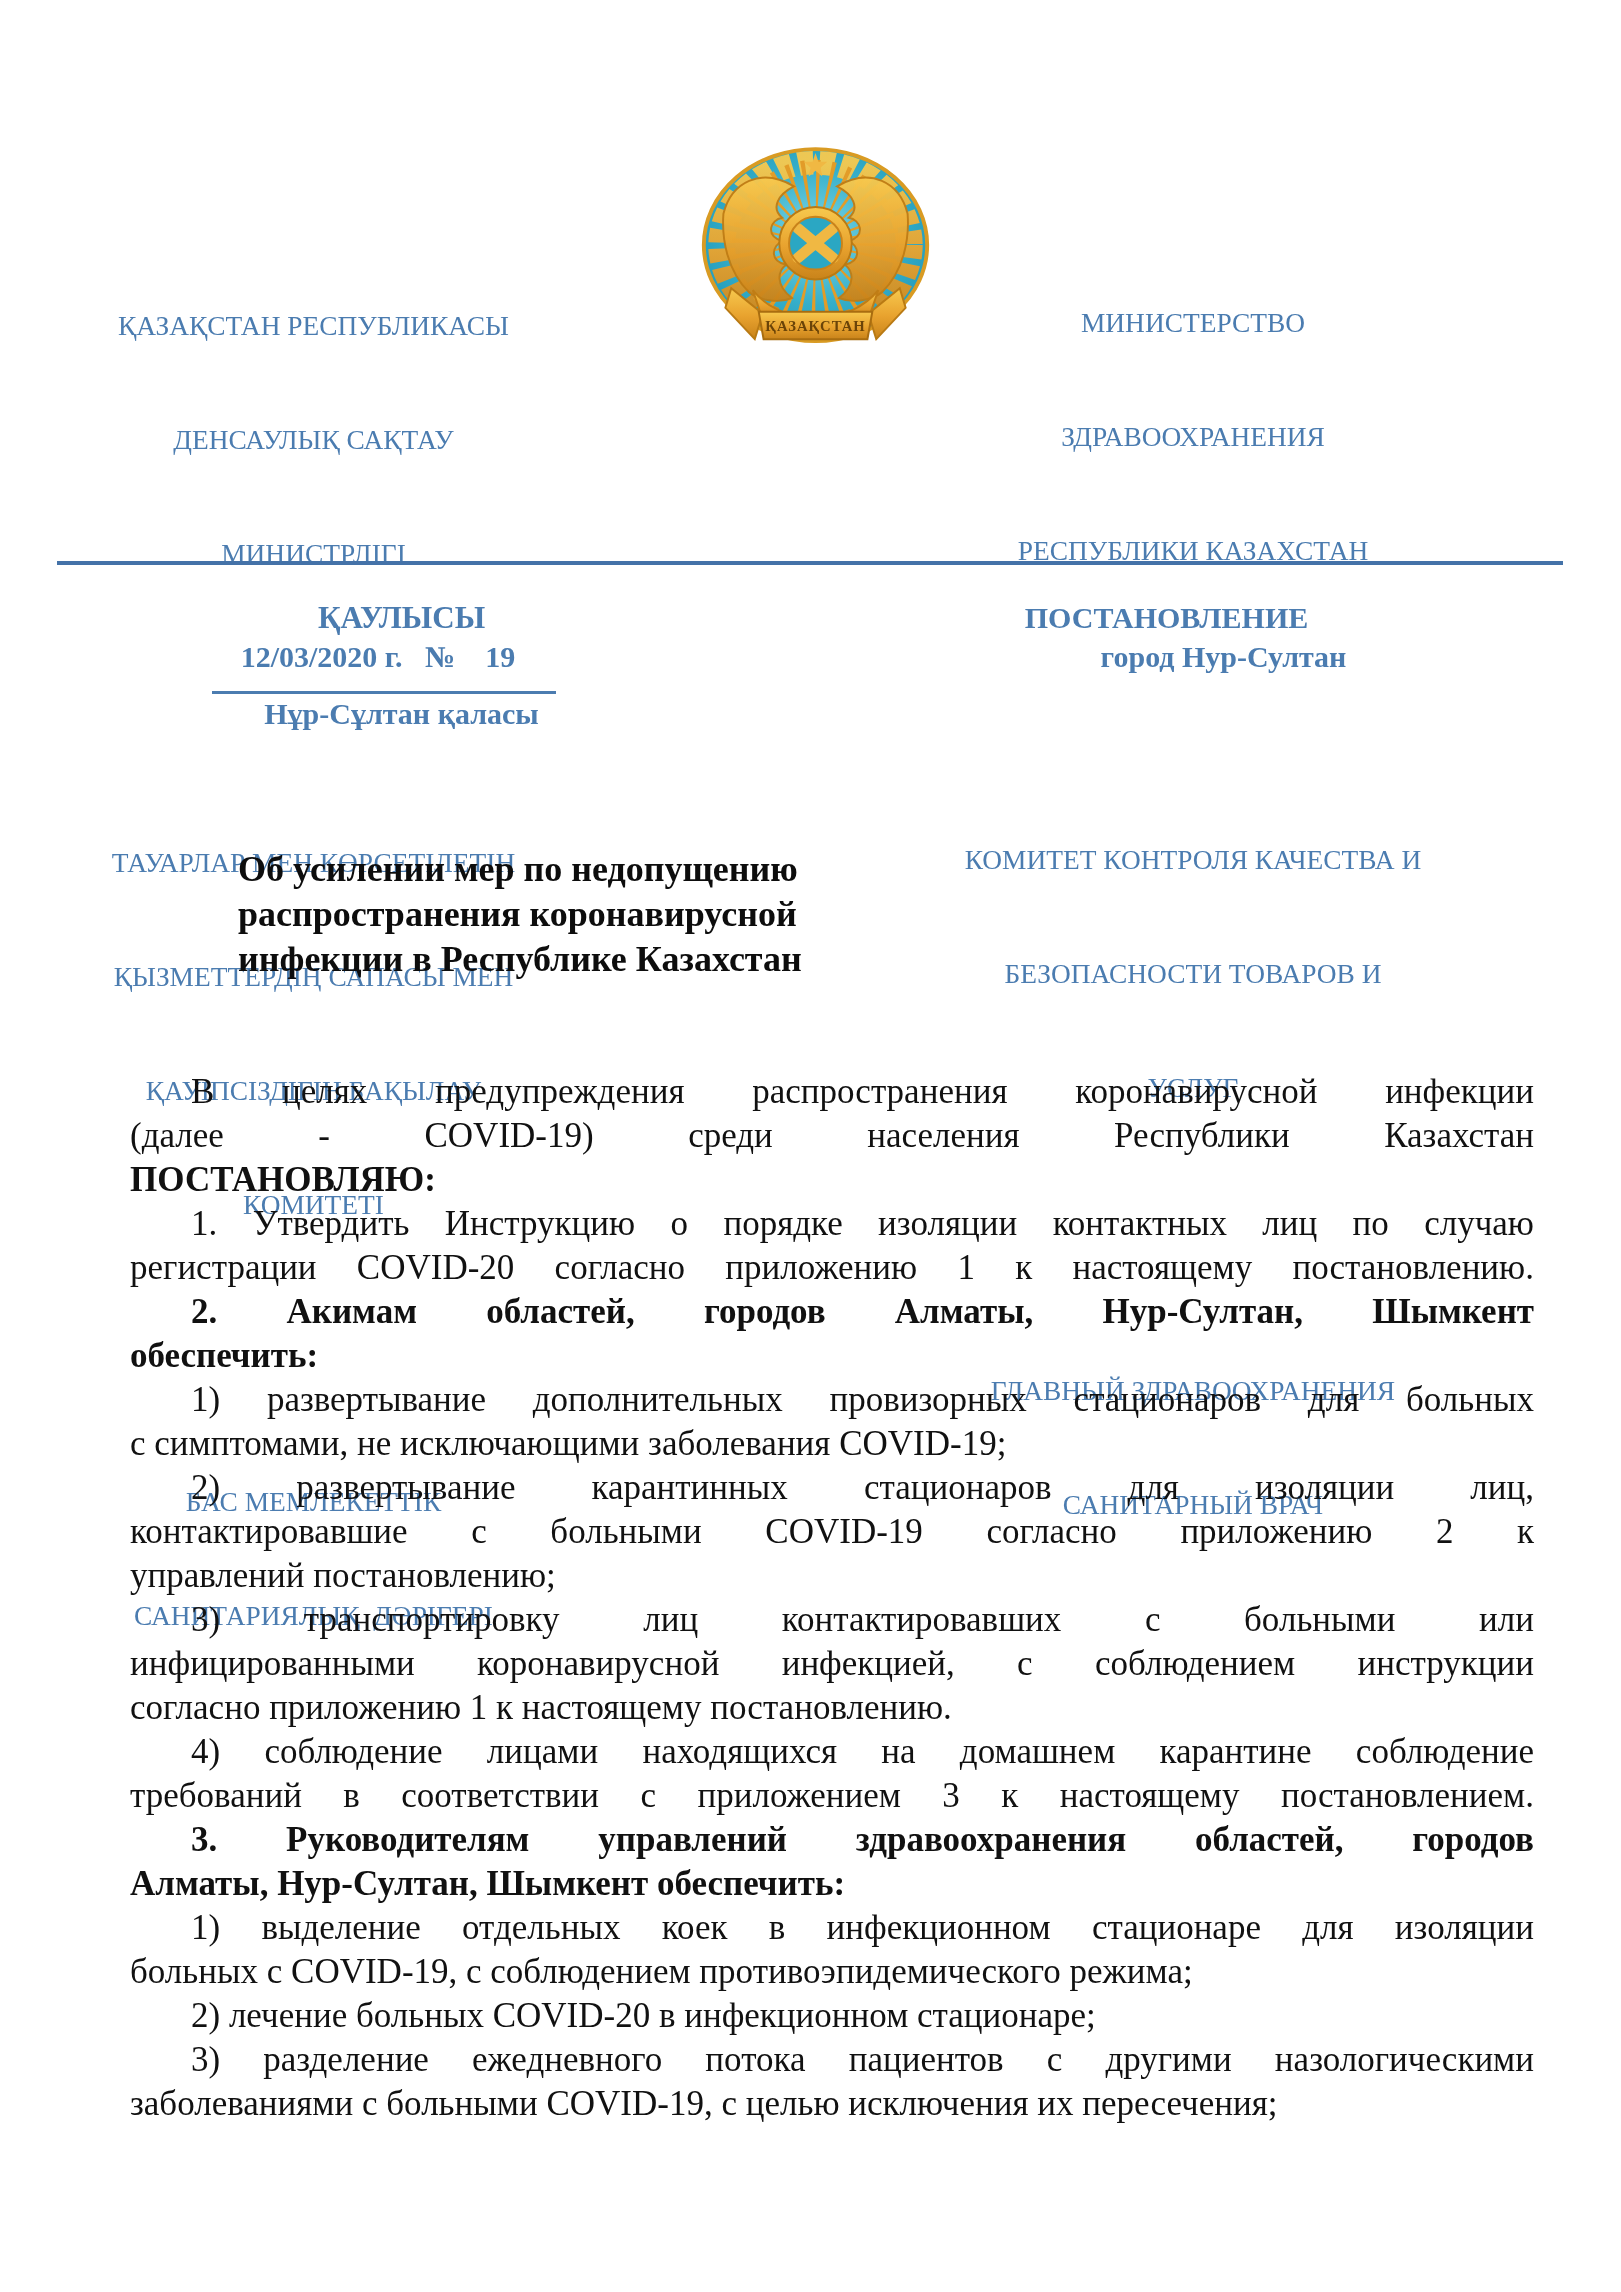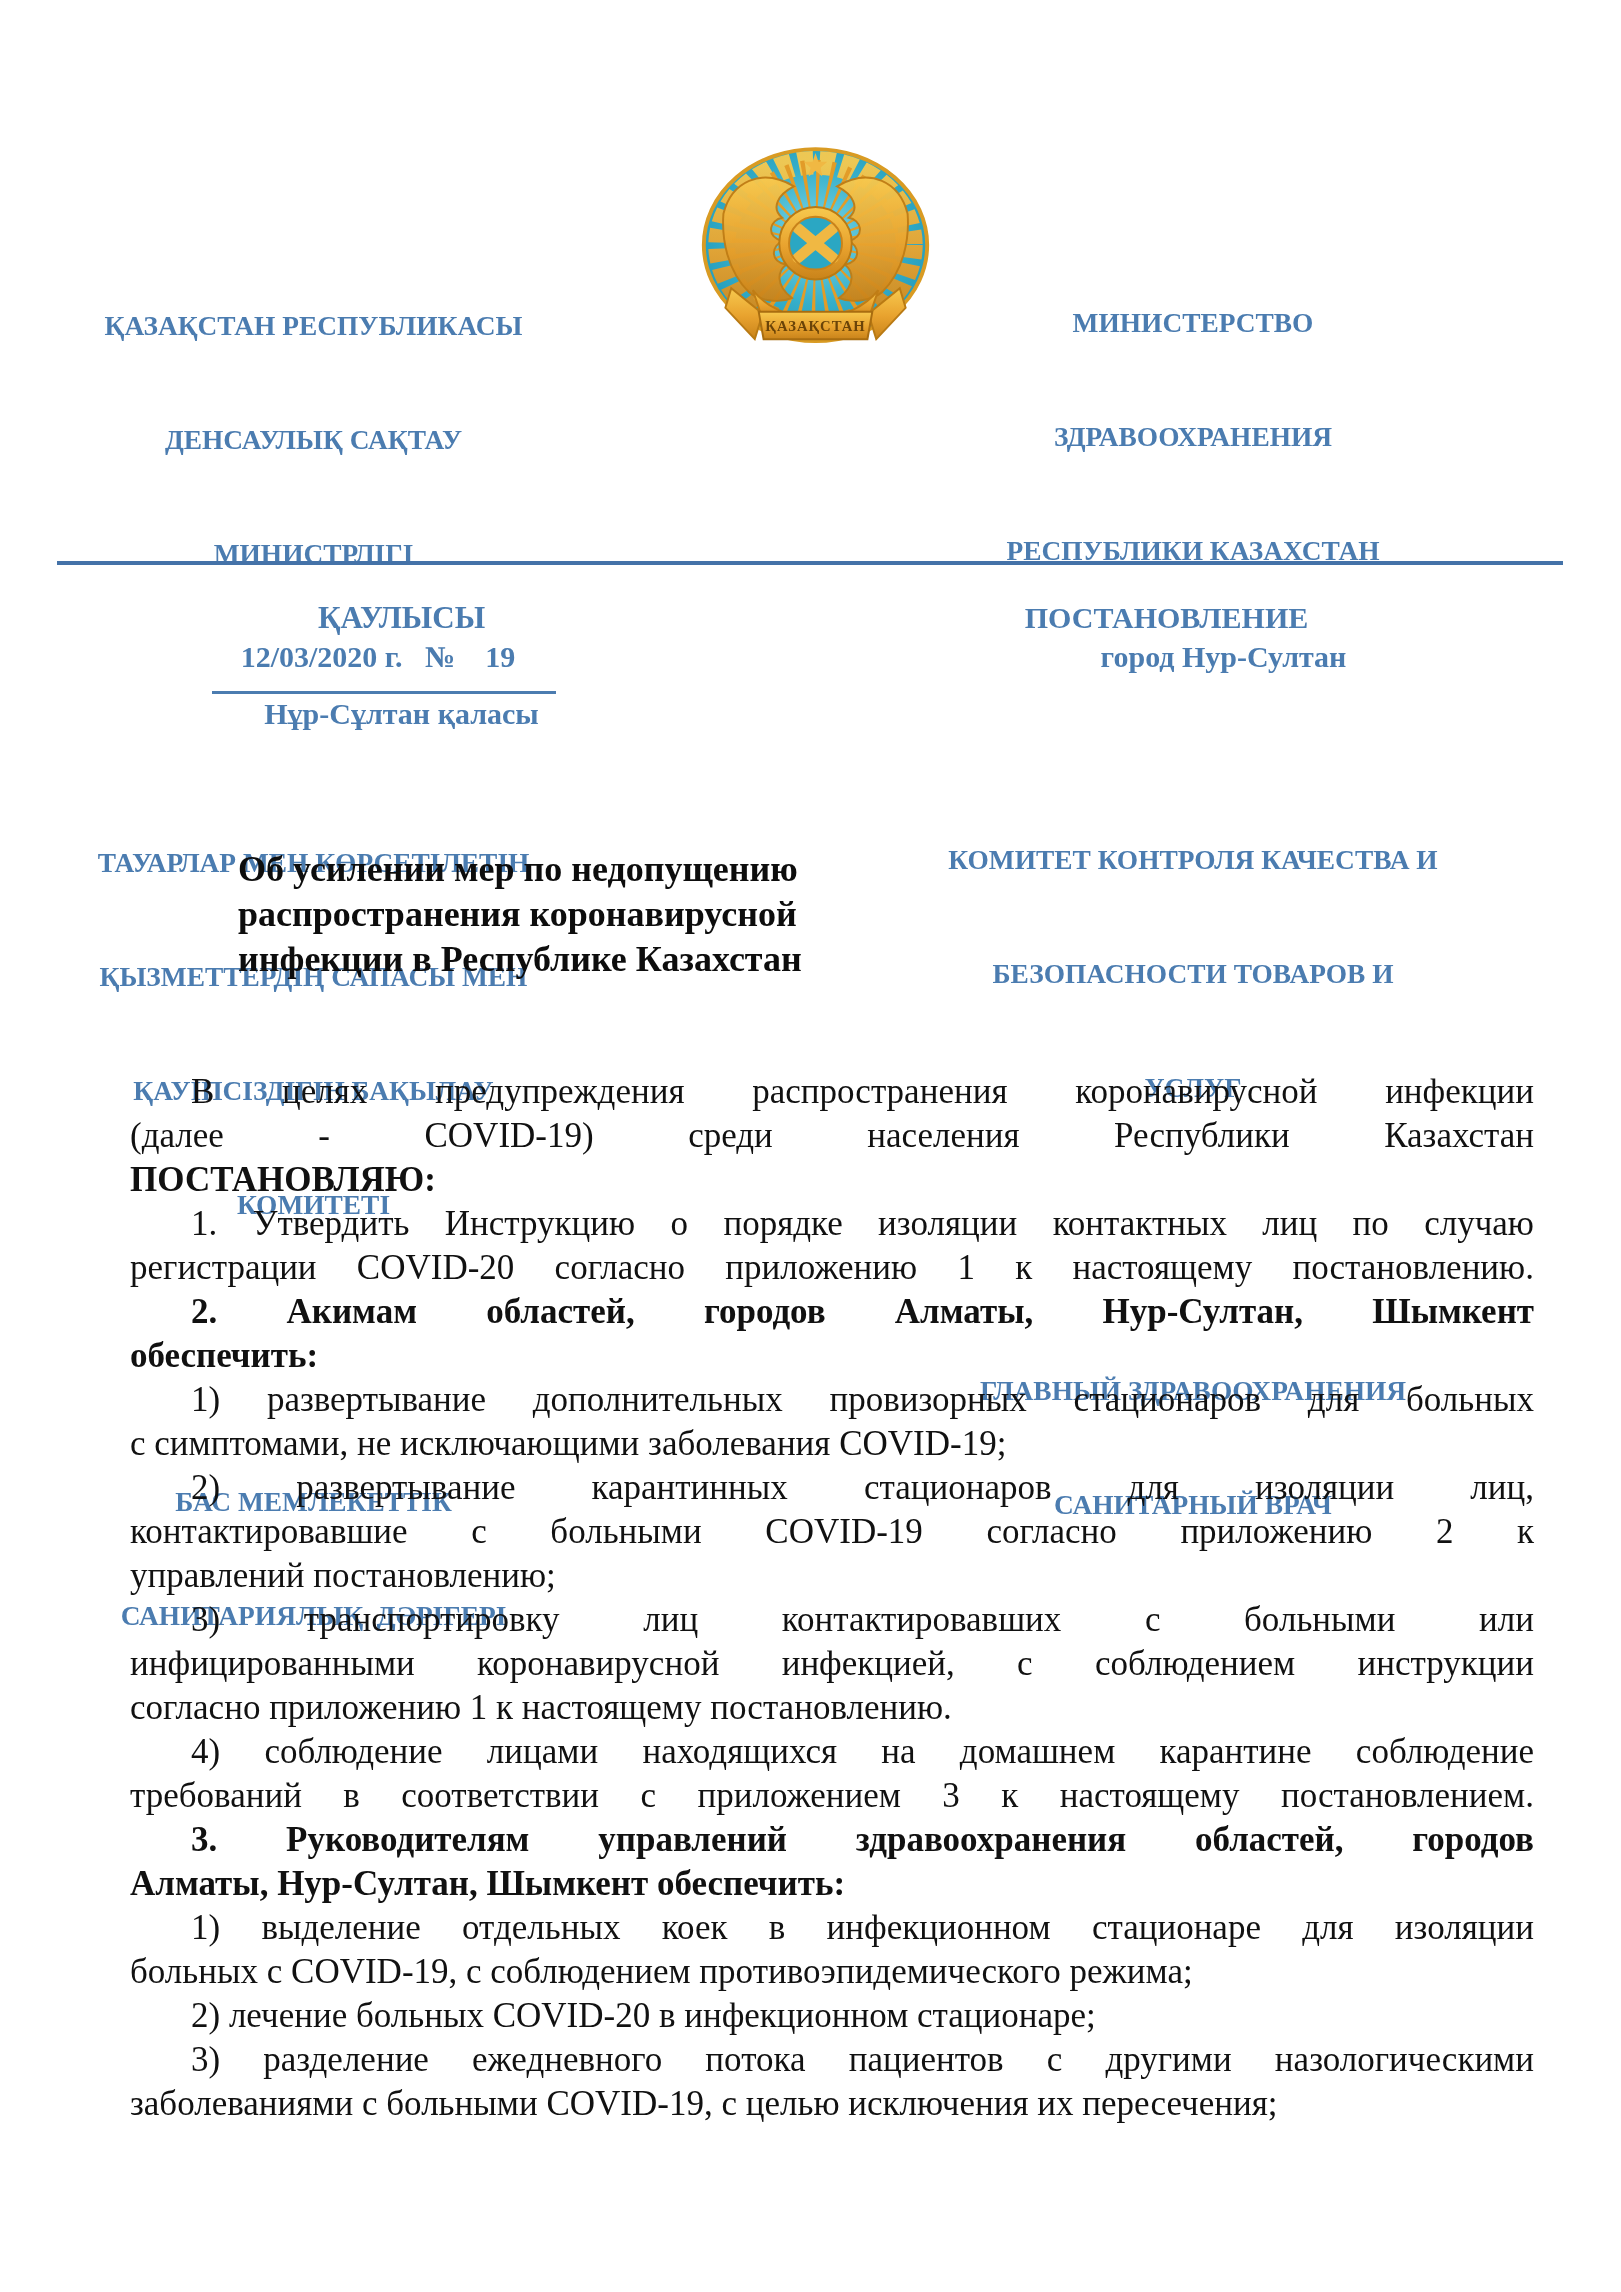--- a/index.html
+++ b/index.html
@@ -10,21 +10,21 @@
     margin:0 auto;
     background:#ffffff;
     font-family:"Liberation Serif","DejaVu Serif",serif;
     overflow:hidden;
   }
   
   .lh-col{
     position:absolute;
     text-align:center;
     color:#4b7cb0;
-    font-weight:bold;
+    font-weight:normal;
     font-size:27.4px;
     line-height:38px;
     white-space:pre;
   }
   .lh-left{left:83px;top:155px;width:461px;}
   .lh-right{left:926px;top:152px;width:534px;}
   .lh-block{margin:0;}
   .lh-left .blk-ministry{margin-bottom:43px;}
   .lh-left .blk-committee{margin-bottom:31px;}
   .lh-right .blk-ministry{margin-bottom:43px;}

